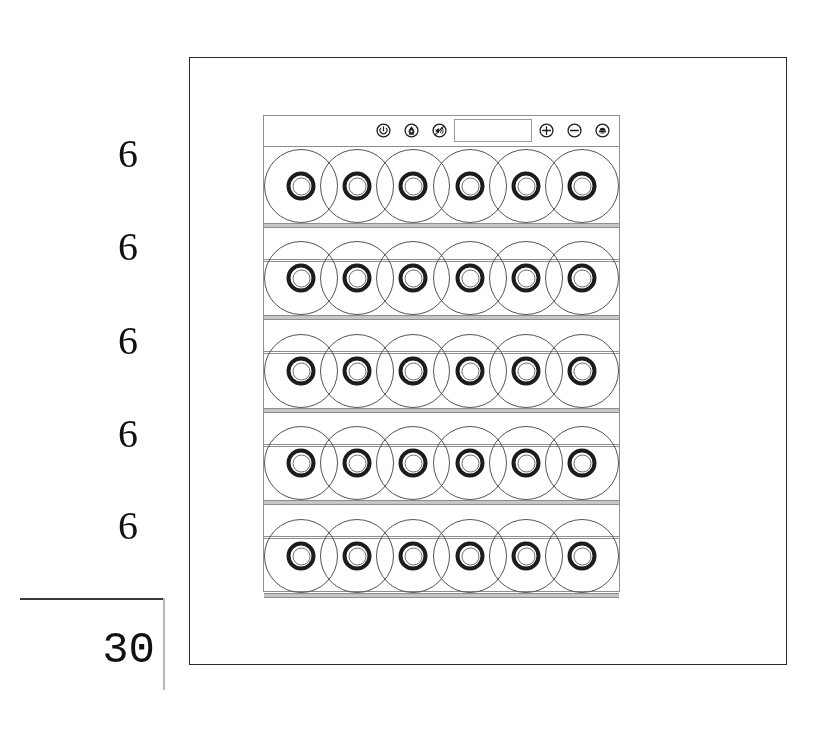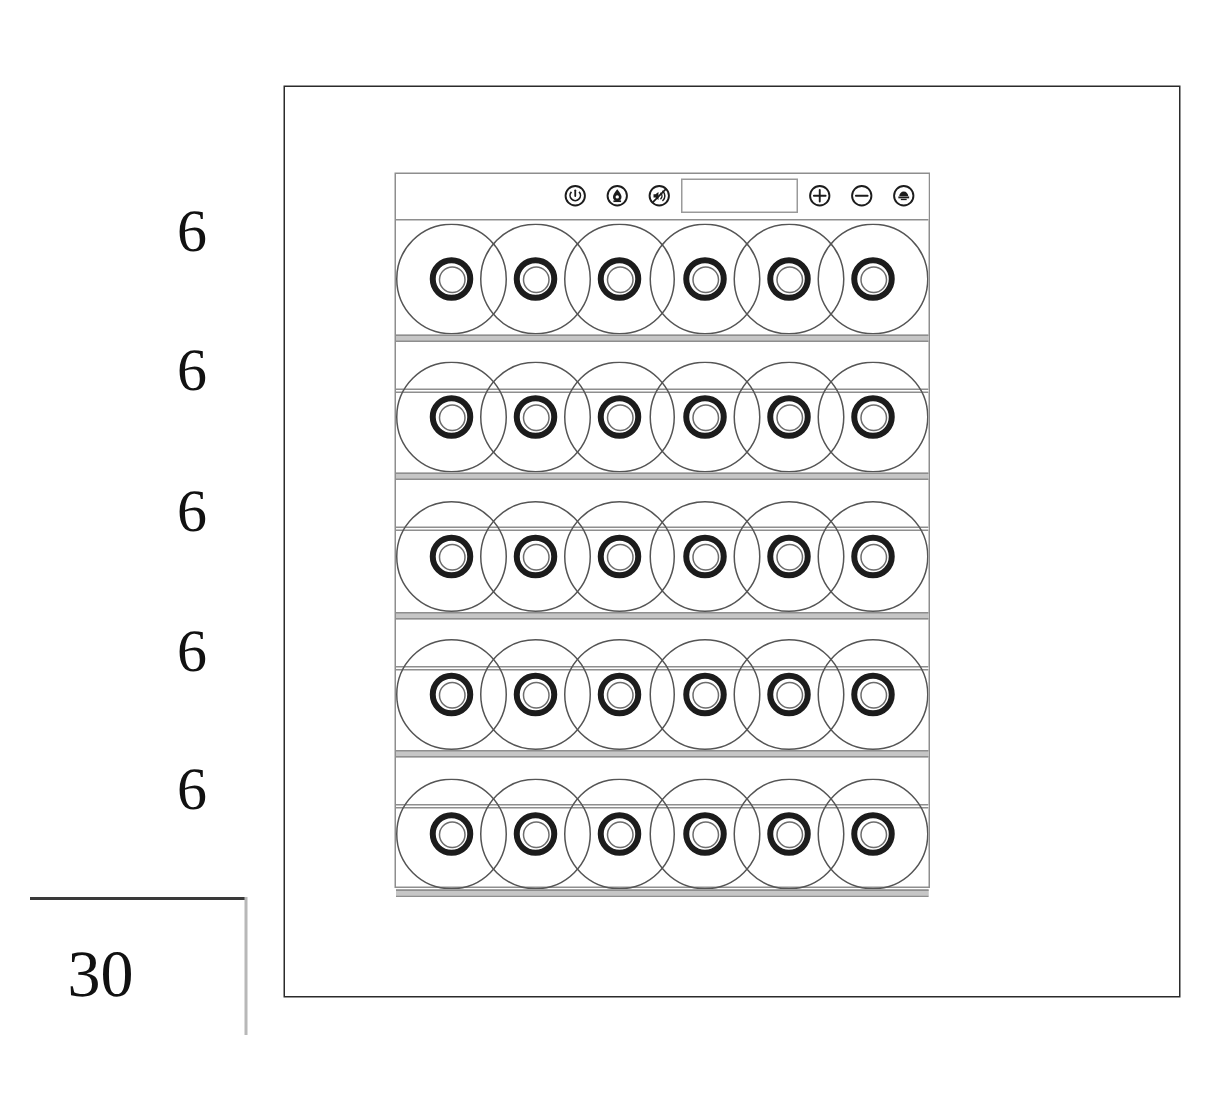--- a/index.html
+++ b/index.html
@@ -23,24 +23,24 @@
     position: absolute;
     font-family: "Liberation Serif", serif;
     font-size: 40px;
     color: #111111;
     text-align: center;
     width: 60px;
     line-height: 1;
   }
   .dim-total {
     position: absolute;
-    font-family: Liberation Serif, serif;
+    font-family: Liberation Mono, monospace;
     font-size: 44px;
     color: #111111;
-    text-align: left;
+    text-align: right;
     width: 110px;
     line-height: 1;
   }
   .leader-vert {
     position: absolute;
     width: 2px;
     background: #b8b8b8;
   }
   .leader-horz {
     position: absolute;

